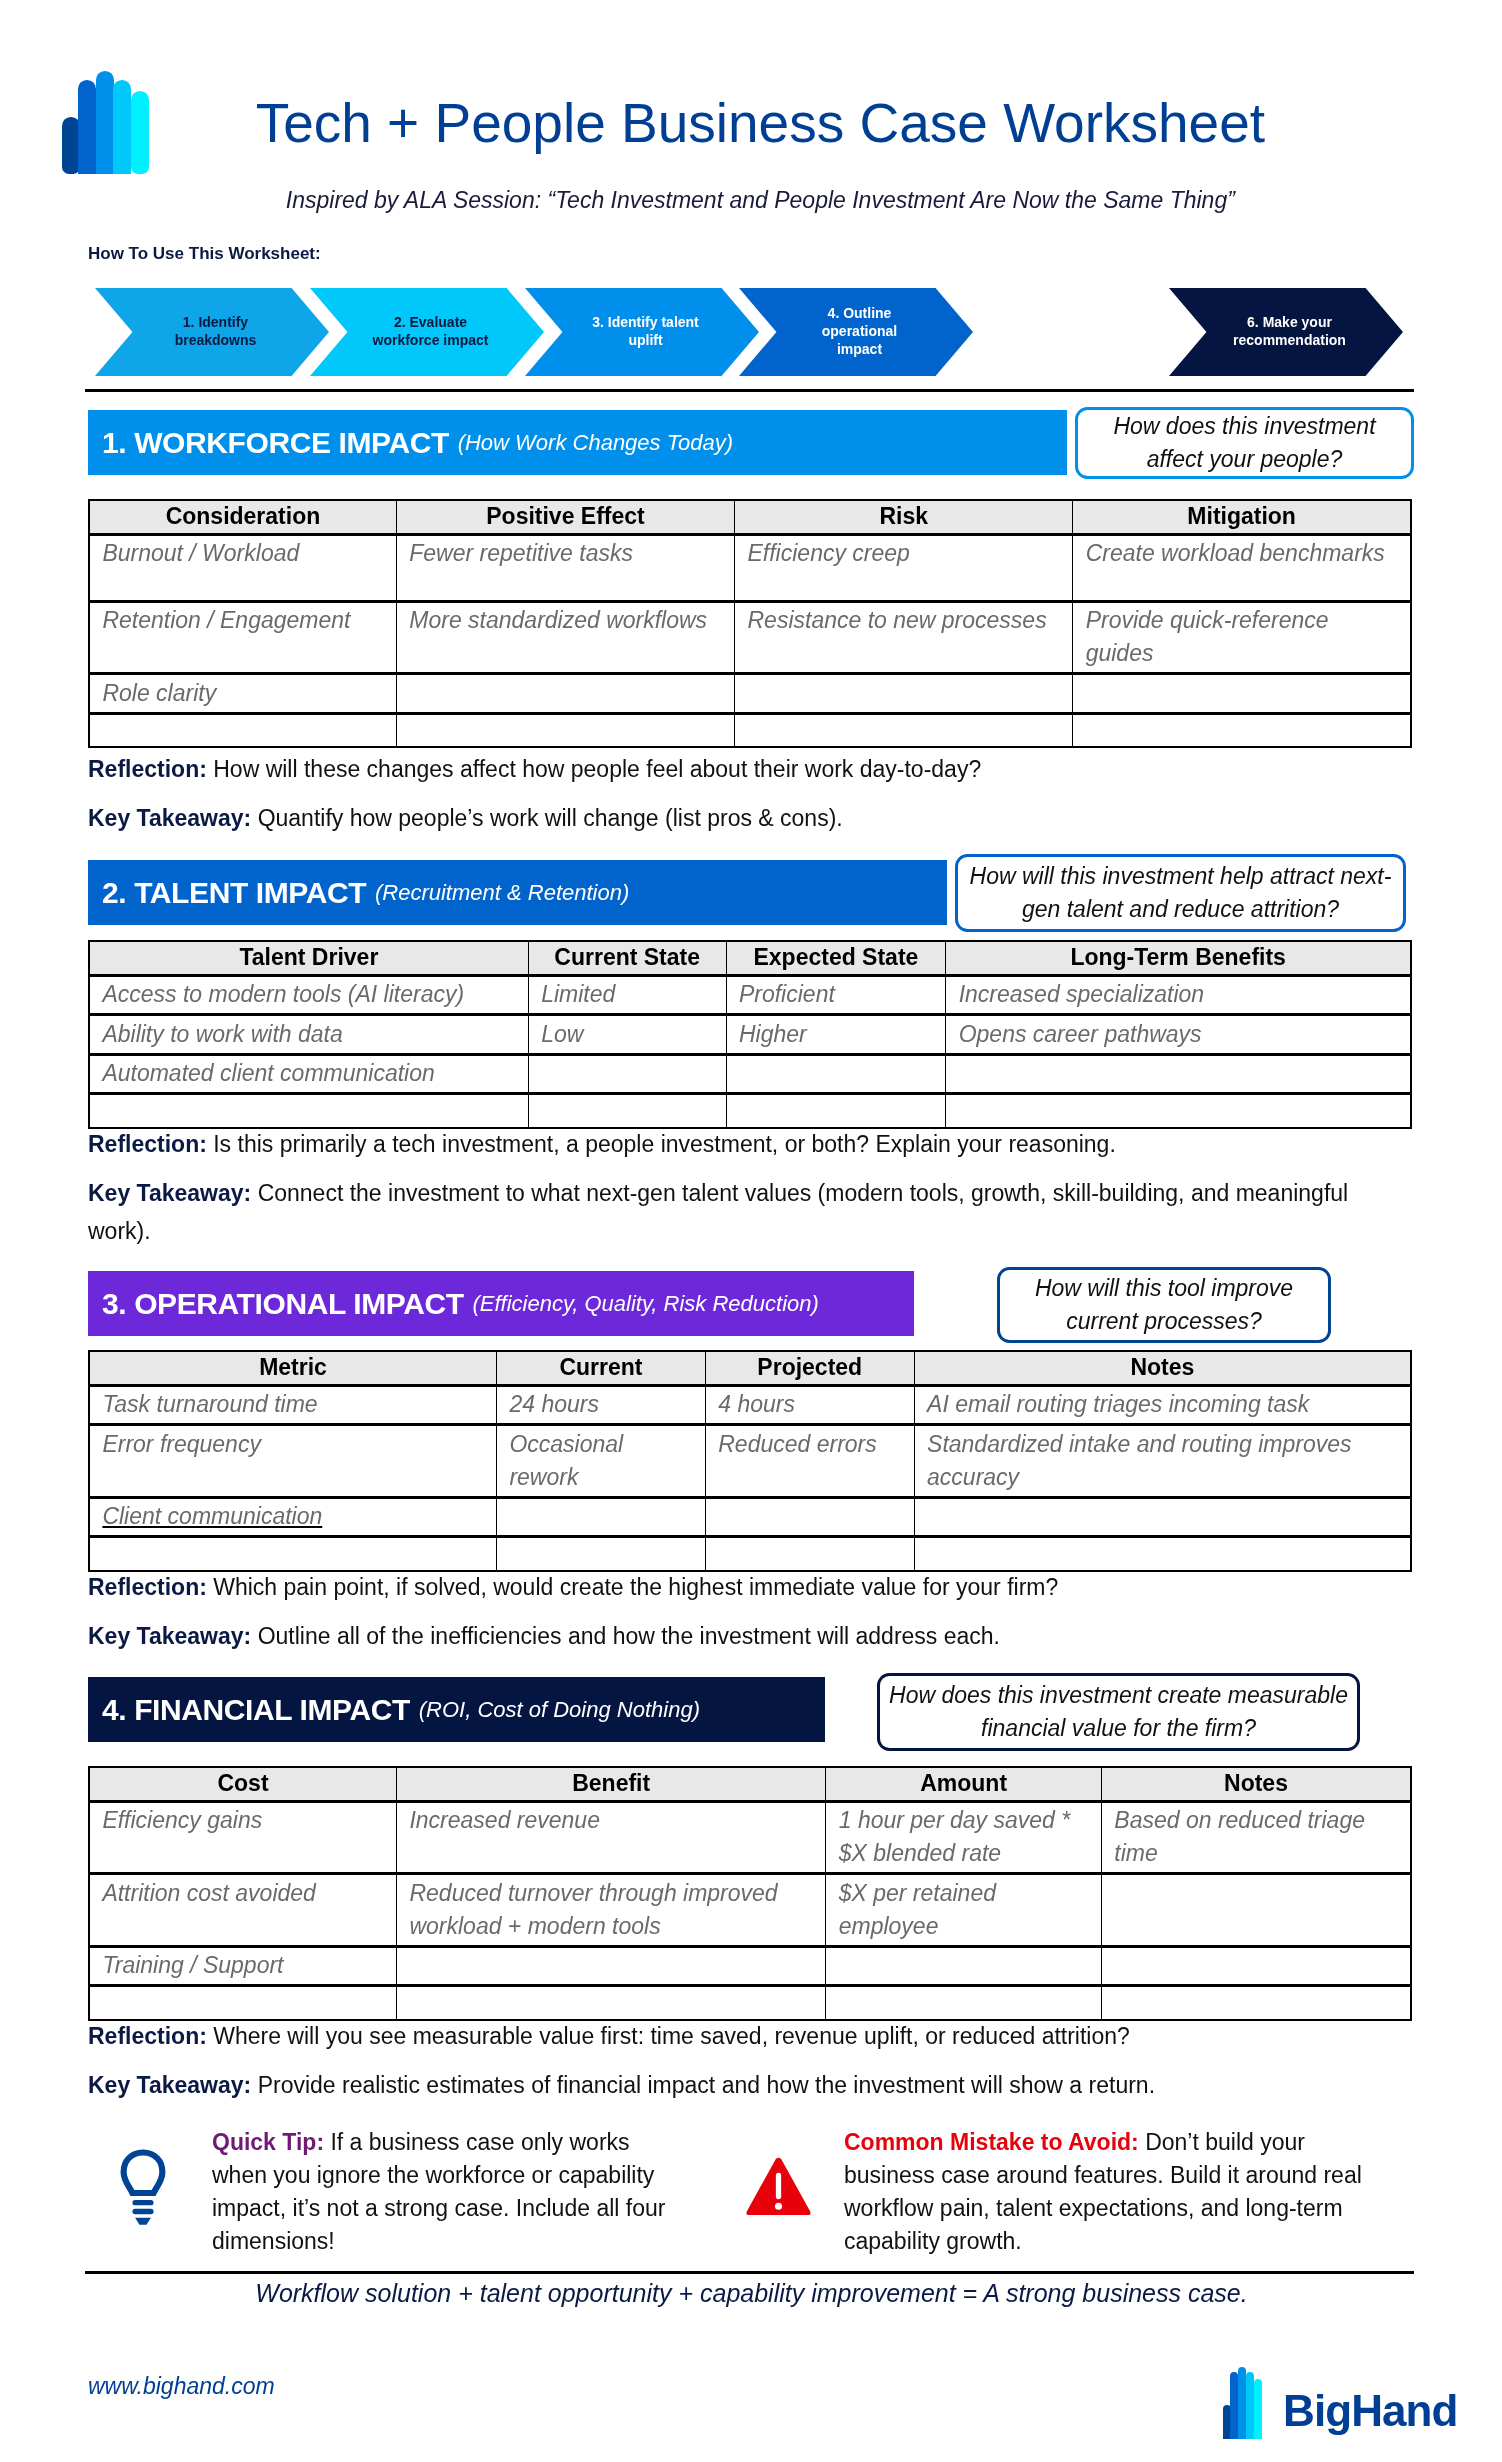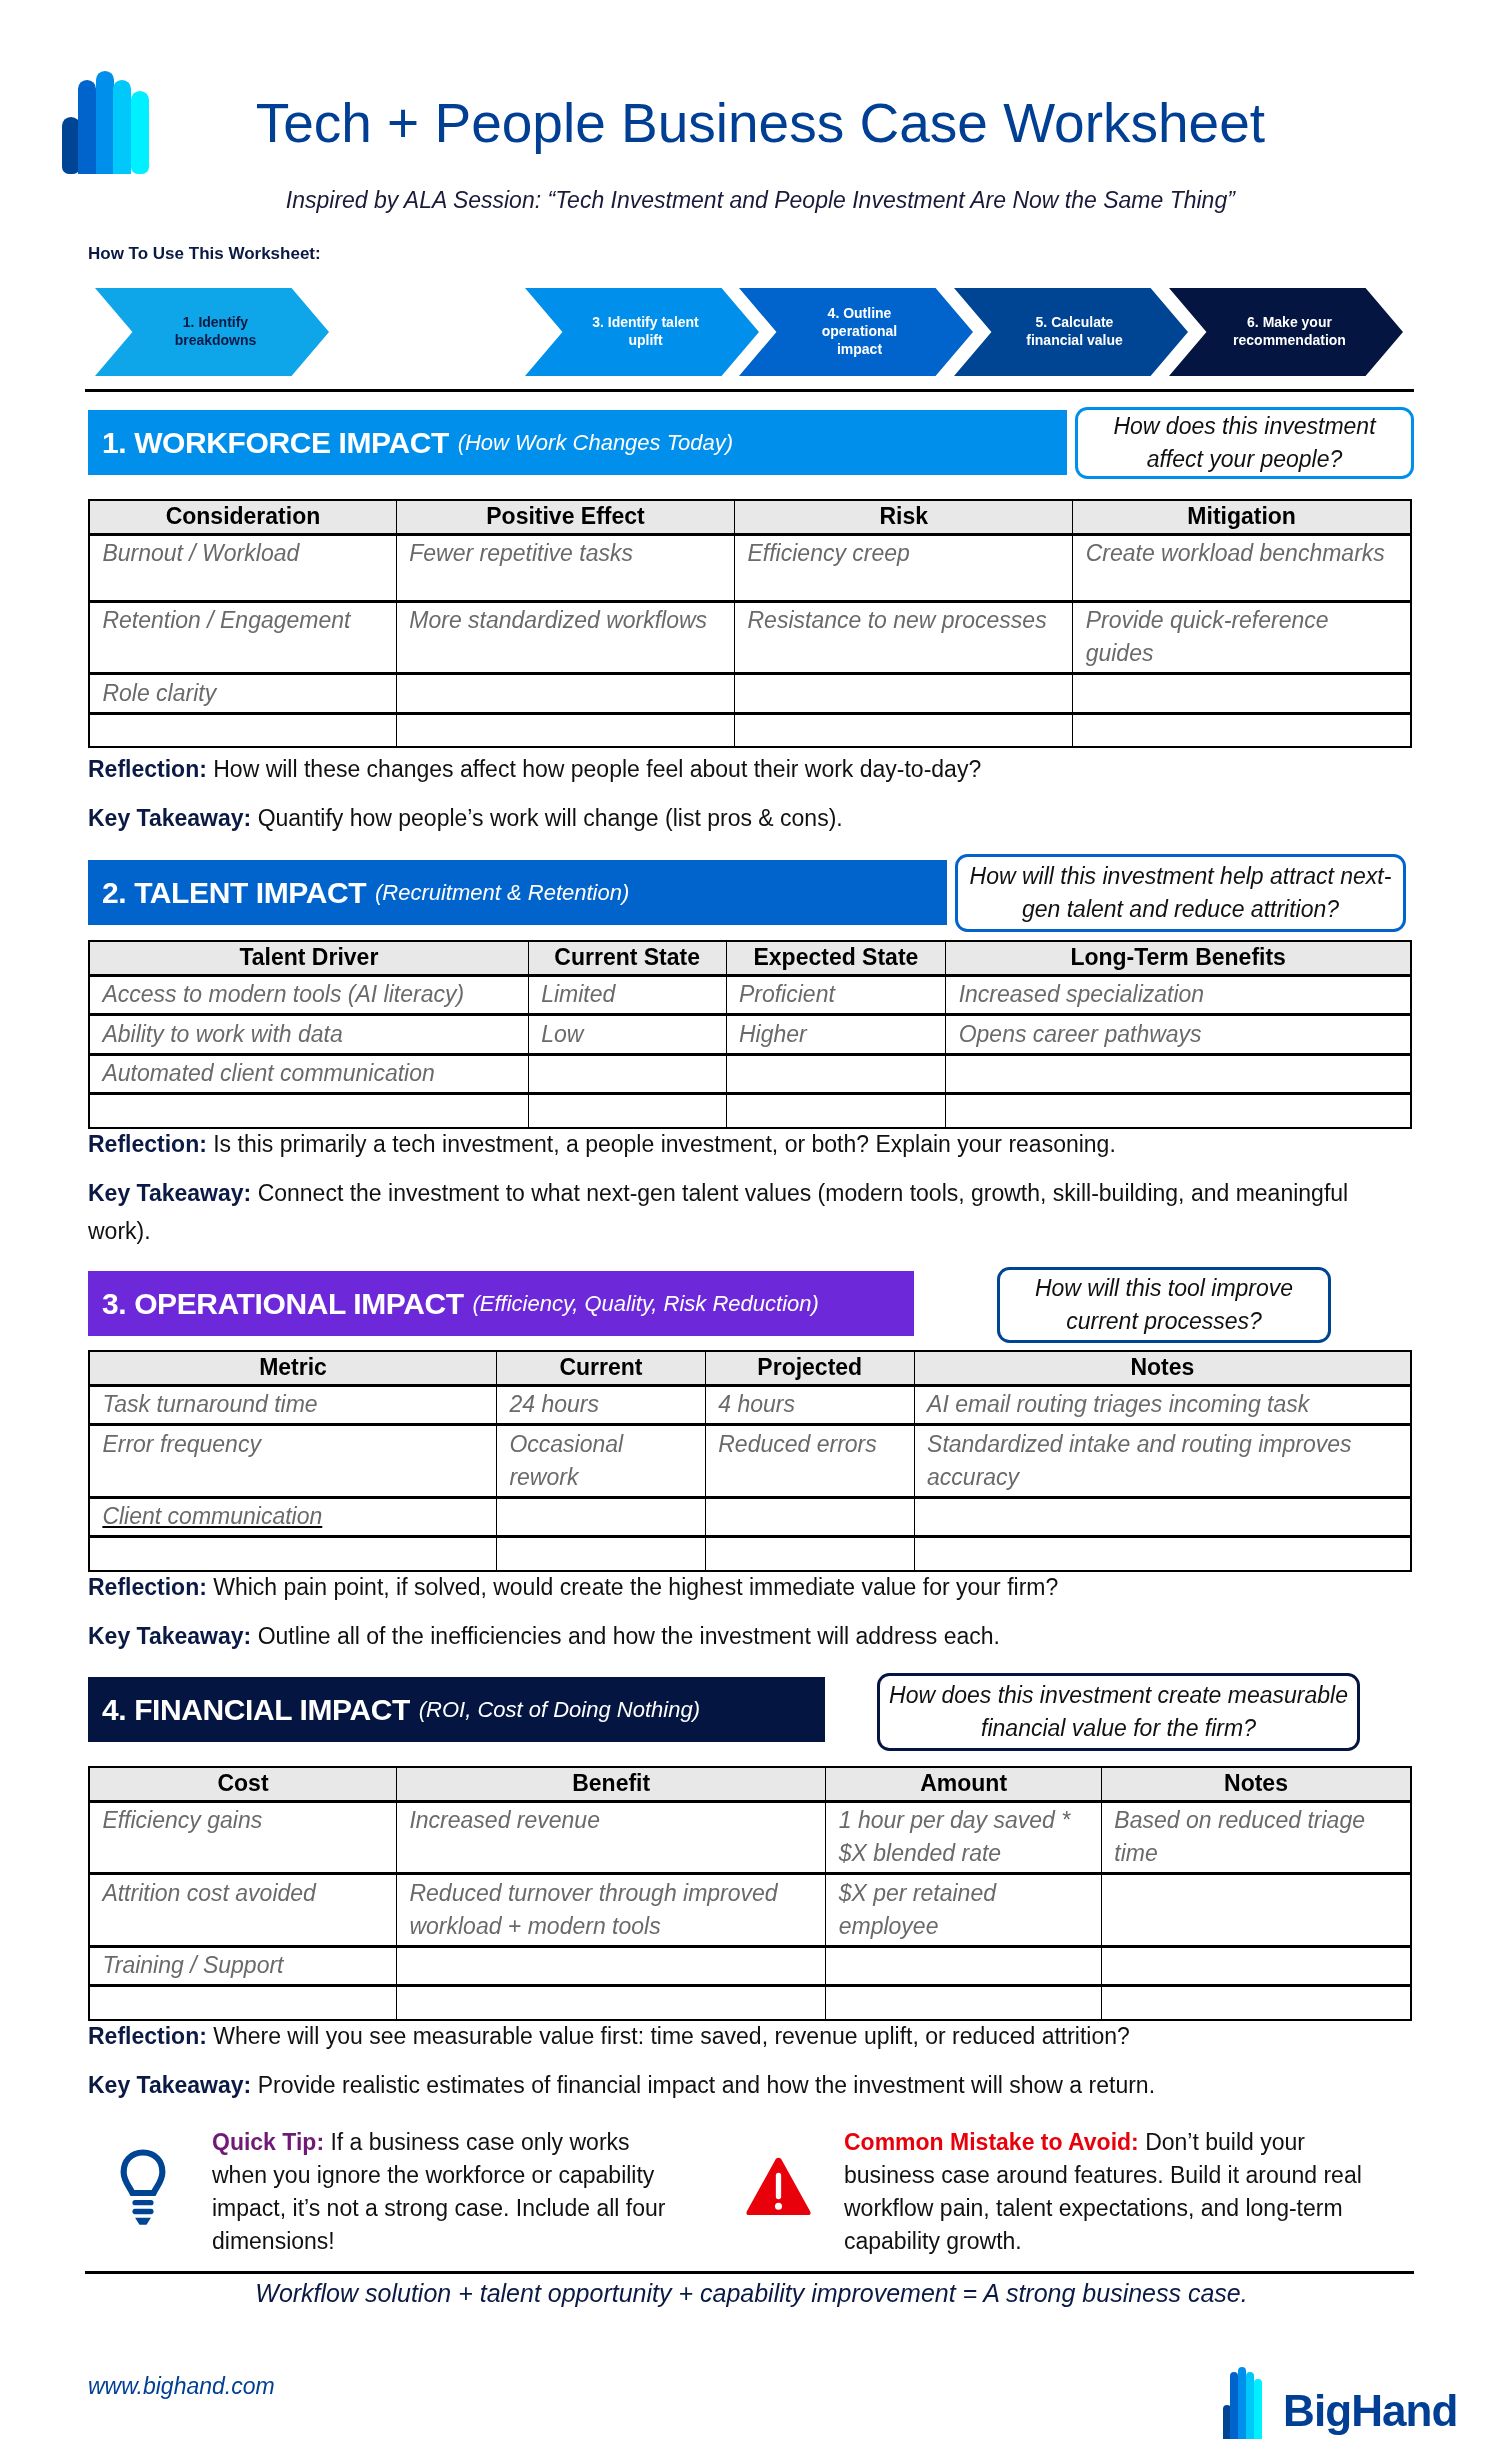--- a/index.html
+++ b/index.html
@@ -62,28 +62,28 @@
 </div>
 
 <h1 class="title">Tech + People Business Case Worksheet</h1>
 <div class="subtitle">Inspired by ALA Session: “Tech Investment and People Investment Are Now the Same Thing”</div>
 <div class="howto">How To Use This Worksheet:</div>
 
 <div class="chevrons">
   <div class="chev" style="left:0;background:#0ea5e9;color:#0b1a44;">
       <span>1. Identify breakdowns</span>
     </div>
+  <div class="chev" style="left:215px;background:#00c8fa;color:#0b1a44;">
+      <span>2. Evaluate workforce impact</span>
+    </div>
   <div class="chev" style="left:430px;background:#0090ec;color:#fff;">
       <span>3. Identify talent uplift</span>
     </div>
   <div class="chev" style="left:644px;background:#0064cc;color:#fff;">
       <span style="width:106px;">4. Outline operational impact</span>
-    </div>
-  <div class="chev" style="left:859px;background:#004494;color:#fff;">
-      <span style="width:115px;">5. Calculate financial value</span>
     </div>
   <div class="chev" style="left:1074px;background:#031540;color:#fff;">
       <span>6. Make your recommendation</span>
     </div>
 </div>
 
 <div class="divider" style="top:389px;"></div>
 
 <div class="sec-bar" style="top:410px;width:979px;background:#0090ec;">
   <span class="sec-title">1. WORKFORCE IMPACT</span>

